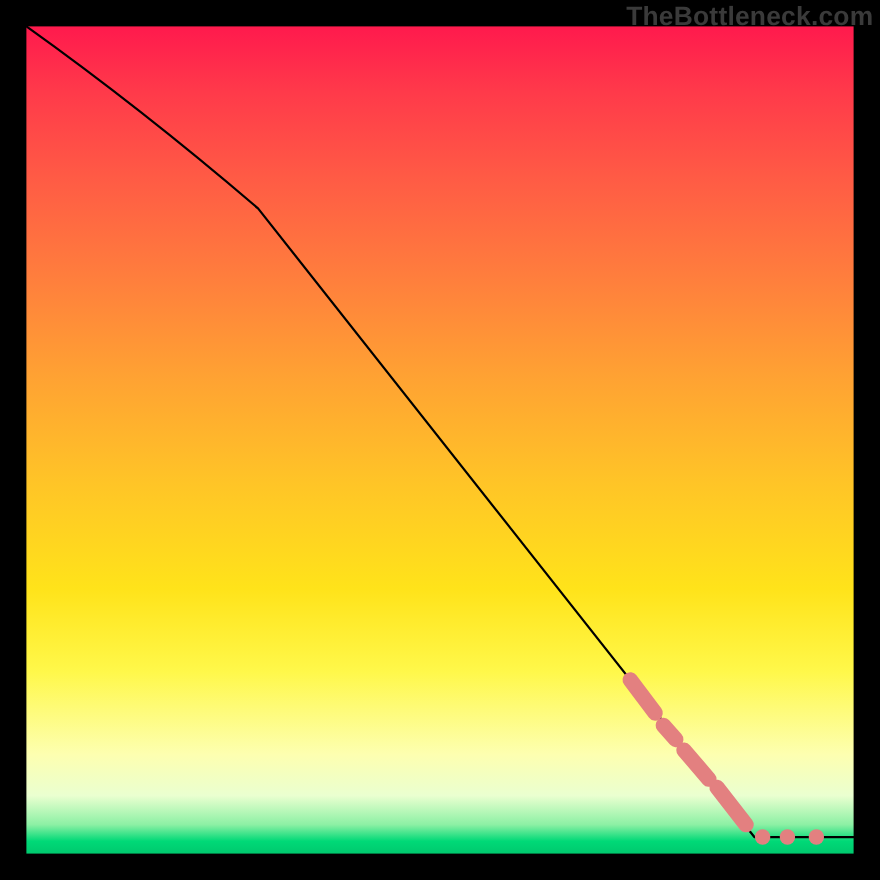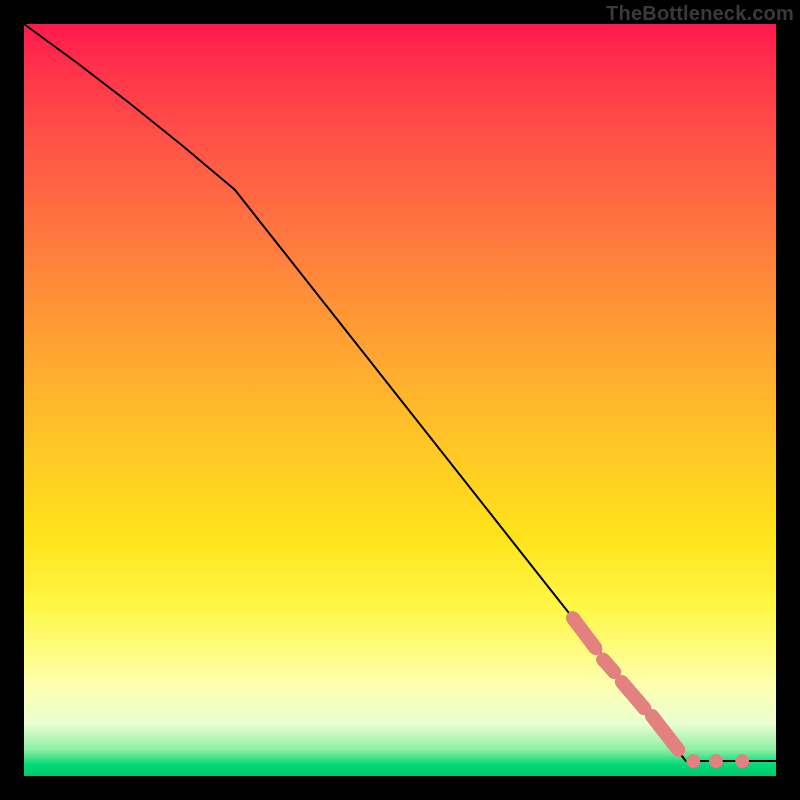--- a/index.html
+++ b/index.html
@@ -38,21 +38,21 @@
       #8cf0a4 96.5%,
       #00d977 98.5%,
       #00c96e 100%
     );
   }
   .watermark {
     position: absolute;
     top: 2px;
     right: 6px;
     color: #3a3a3a;
-    font-size: 20px;
+    font-size: 24px;
     font-weight: 600;
     letter-spacing: 0.2px;
     pointer-events: none;
     user-select: none;
   }
   svg.overlay {
     position: absolute;
     left: 24px;
     top: 24px;
     width: 752px;

